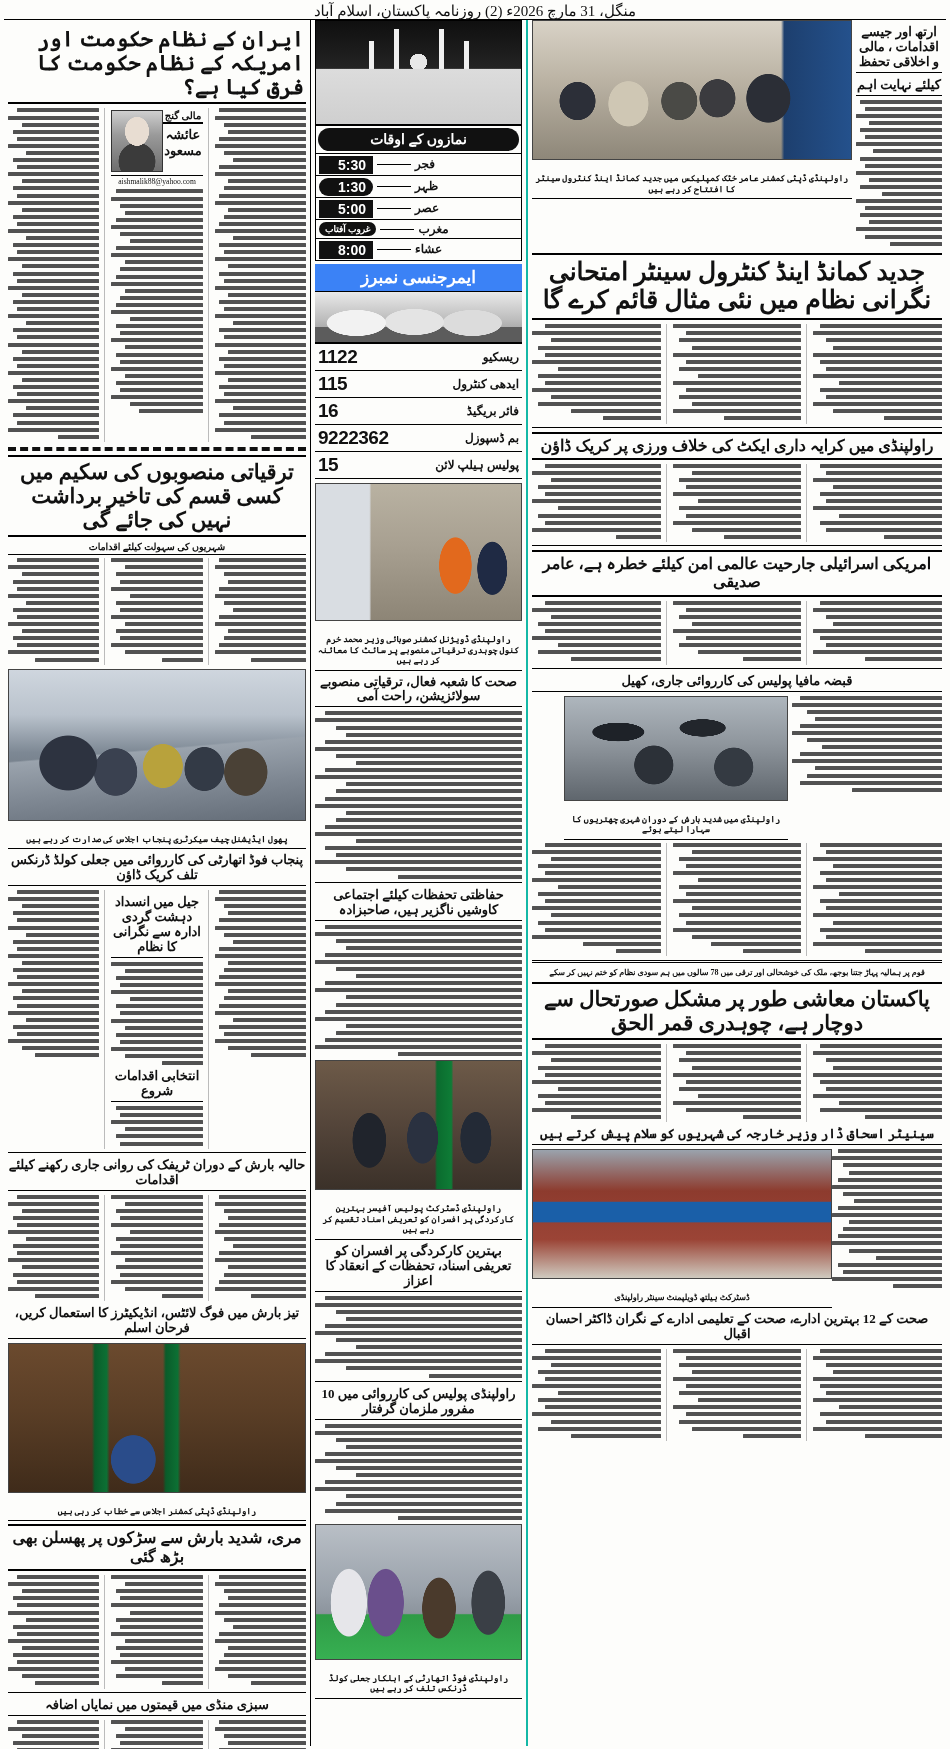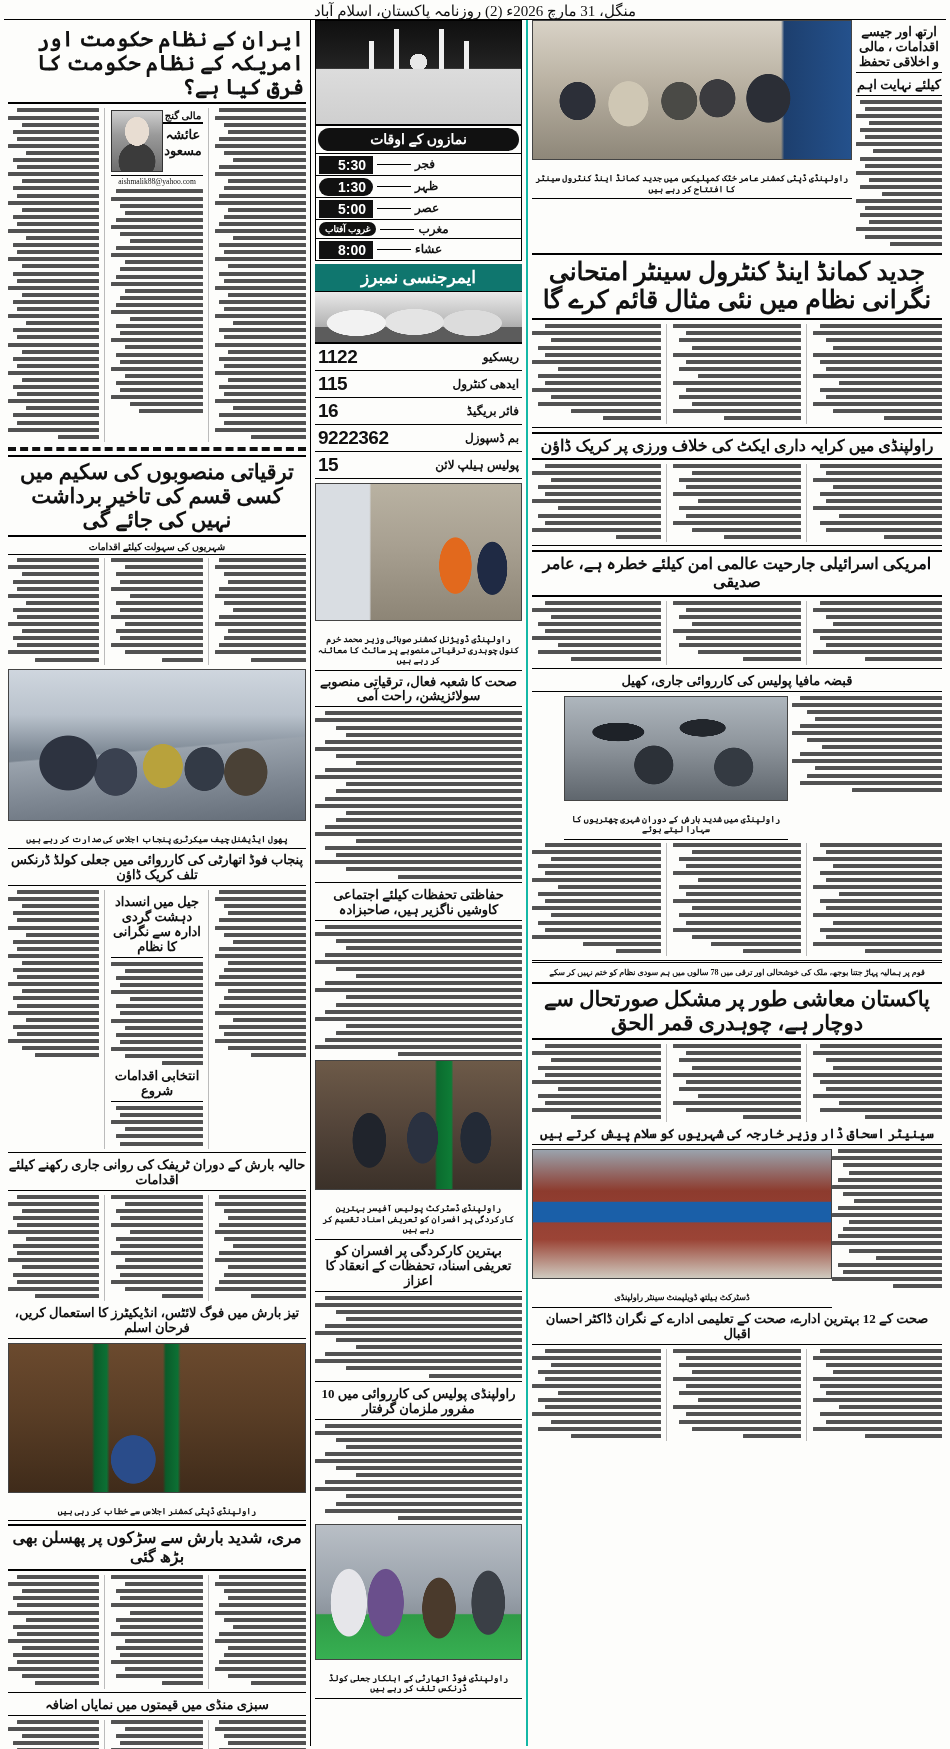--- a/index.html
+++ b/index.html
@@ -171,21 +171,21 @@
   .ptime-val {
     background:#111; color:#fff; font-weight:bold; font-size:14px;
     padding:1px 7px; min-width:54px; text-align:right; font-family:"Liberation Sans", sans-serif;
   }
   .ptime-val.round { border-radius:10px; }
   .ptime-val.inv { background:#111; color:#fff; font-size:9px; direction:rtl;
                    font-family:"Liberation Serif", serif; border-radius:9px; padding:2px 6px; }
 
   
   .emerg-hdr {
-    background:#0f766e; color:#fff; text-align:center; direction:rtl;
+    background:#3b82f6; color:#fff; text-align:center; direction:rtl;
     font-size:17px; font-weight:bold; padding:3px 0; margin-top:2px;
   }
   .emerg-photo { height:52px; border-top:1px solid #000; border-bottom:1px solid #000;
                  background:linear-gradient(180deg,#e9e9e9 0%,#bdbdbd 55%,#8e8e8e 100%); position:relative; }
   .emerg-photo::after { content:""; position:absolute; inset:0;
     background:
       radial-gradient(ellipse 22% 40% at 20% 62%, #f2f2f2 0 64%, transparent 66%),
       radial-gradient(ellipse 22% 40% at 48% 60%, #e4e4e4 0 64%, transparent 66%),
       radial-gradient(ellipse 22% 40% at 76% 62%, #dcdcdc 0 64%, transparent 66%),
       linear-gradient(180deg, transparent 70%, #5c5c5c 71%); }

